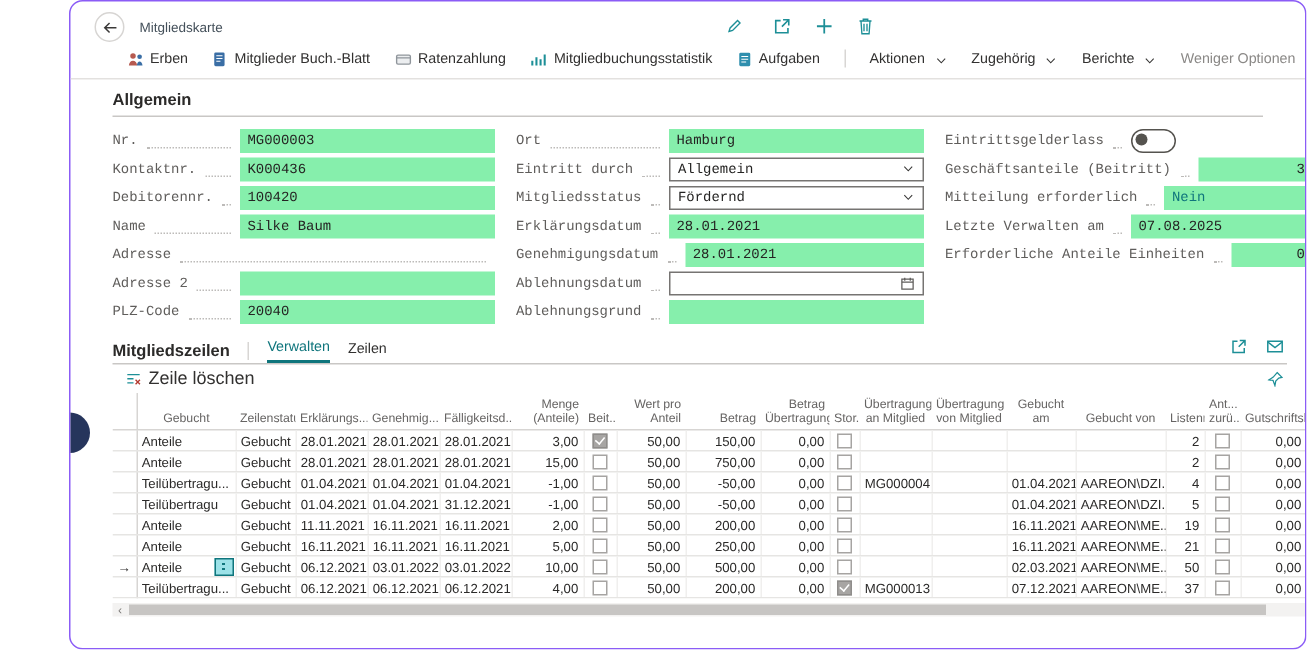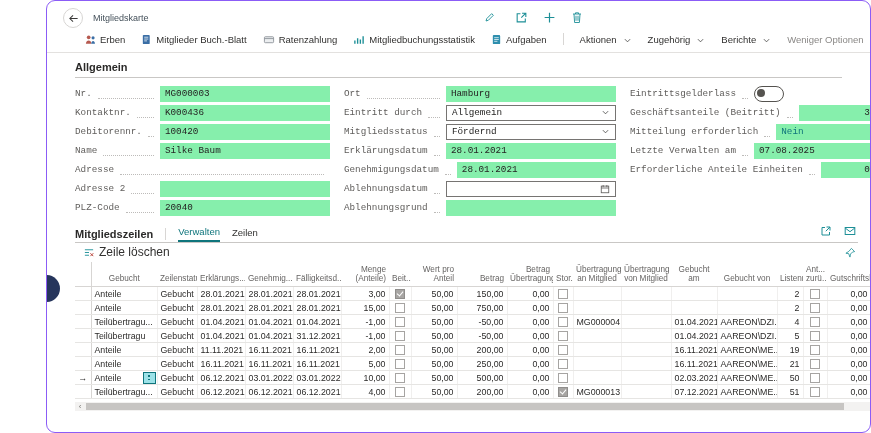--- a/index.html
+++ b/index.html
@@ -616,21 +616,21 @@
             <td class="al-r">4,00</td>
             <td class="al-c"><span class="cb"></span></td>
             <td class="al-r">50,00</td>
             <td class="al-r">200,00</td>
             <td class="al-r">0,00</td>
             <td class="al-c"><span class="cb on"></span></td>
             <td class="">MG000013</td>
             <td class=""></td>
             <td class="">07.12.2021</td>
             <td class="">AAREON\ME...</td>
-            <td class="al-r">51</td>
+            <td class="al-r">37</td>
             <td class="al-c"><span class="cb"></span></td>
             <td class="al-r">0,00</td>
             <td class="al-r">0,</td>
           </tr>
         </tbody>
       </table>
   </div>
 
   <div class="hscroll">
     <span class="hs-arrow">‹</span>

